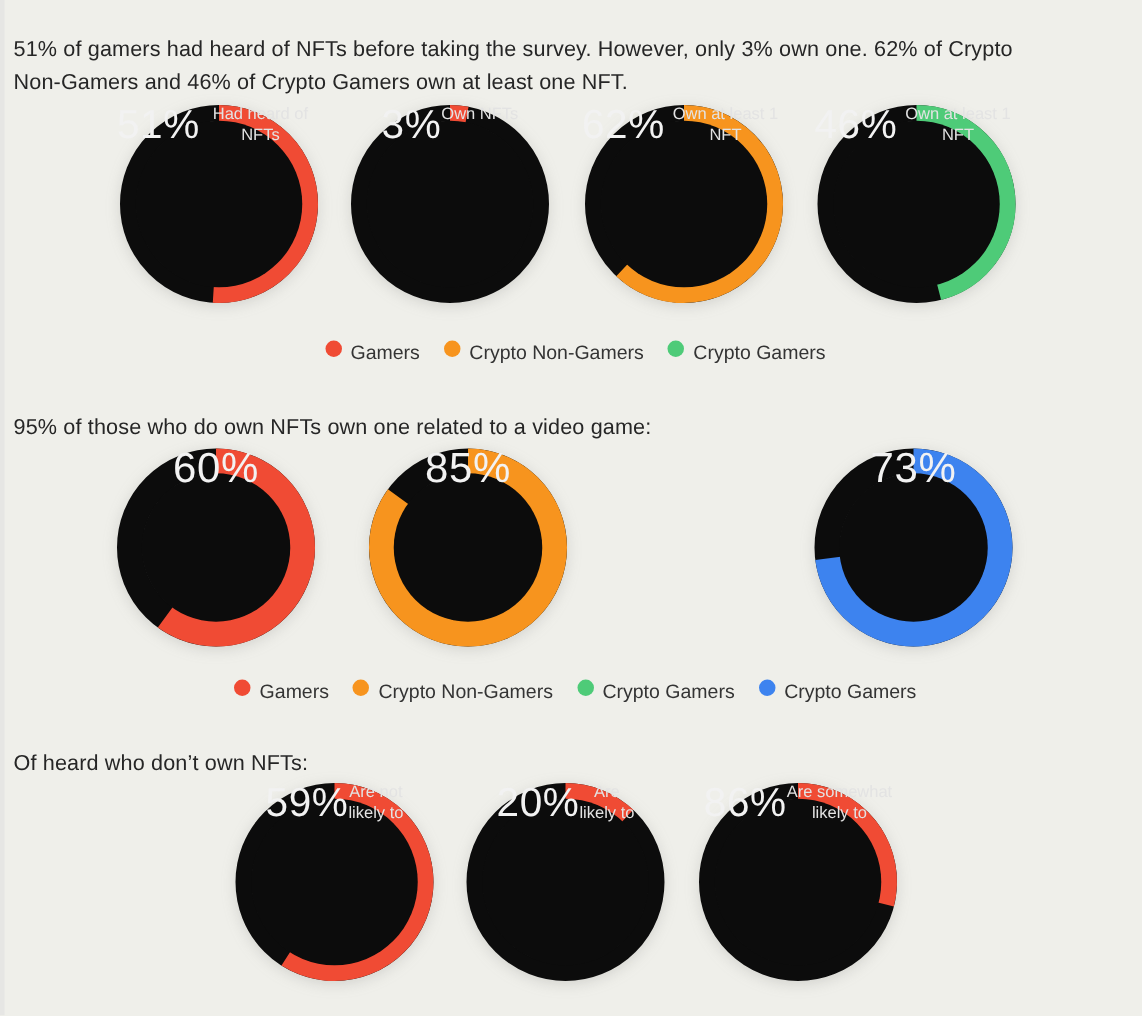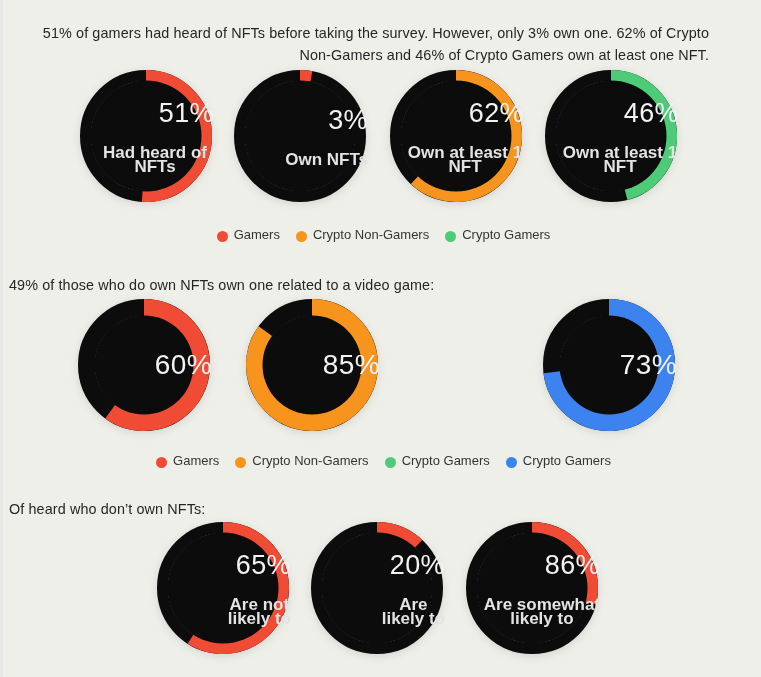--- a/index.html
+++ b/index.html
@@ -21,21 +21,21 @@
   
   .para{
     position:absolute;
     left:6px;
     width:700px;
     font-size:14.4px;
     line-height:22px;
     color:#262626;
     letter-spacing:.1px;
   }
-  #para-1{top:8px;text-align:right;}
+  #para-1{top:8px;}
   #para-2{top:260px;}
   #para-3{top:484px;}
 
   
   .row{position:absolute;left:0;width:761px;}
   #row-1{top:68px;height:150px;}
   #row-2{top:297px;height:140px;}
   #row-3{top:520px;height:140px;}
 
   .donut{
@@ -49,57 +49,57 @@
     width:130px;height:130px;border-radius:50%;
     background:rgba(120,120,115,.28);
     filter:blur(5px);
     z-index:0;
   }
   .donut svg{position:relative;z-index:1;}
 
   .donut .center{
     position:absolute;
     left:0;top:0;width:136px;height:136px;
-    display:flex;flex-direction:column;
-    align-items:flex-end;justify-content:center;
+    display:flex;flex-direction:row;
+    align-items:flex-start;justify-content:center;
     z-index:2;
     pointer-events:none;
   }
   .pct{
     color:#f2f2f2;
     font-size:27px;
     line-height:30px;
     font-weight:300;
     letter-spacing:.4px;
   }
   .lbl{
     color:#e3e3e3;
-    font-size:17px;
+    font-size:11px;
     line-height:14px;
-    font-weight:700;
+    font-weight:400;
     text-align:center;
     max-width:118px;
-    margin-top:18px;
+    margin-top:1px;
   }
   .r2 .pct{font-size:28px;}
 
   
   .legend{
     position:absolute;
     display:flex;
     align-items:center;
     justify-content:center;
     gap:16px;
     width:761px;left:0;
     font-size:13px;
     color:#343434;
   }
   #legend-1{top:227px;}
   #legend-2{top:453px;}
-  .legend-item{display:flex;align-items:flex-end;gap:6px;}
+  .legend-item{display:flex;align-items:flex-start;gap:6px;}
   .dot{width:11px;height:11px;border-radius:50%;display:inline-block;}
 </style>
 </head>
 <body>
 
 <div class="page">
 
   <p class="para" id="para-1">51% of gamers had heard of NFTs before taking the survey. However, only 3% own one. 62% of Crypto Non-Gamers and 46% of Crypto Gamers own at least one NFT.</p>
 
   <div class="row" id="row-1">
@@ -161,21 +161,21 @@
       <div class="legend-item">
         <span class="dot" style="background: rgb(247, 148, 30);"></span>
         <span>Crypto Non-Gamers</span>
       </div>
       <div class="legend-item">
         <span class="dot" style="background: rgb(78, 203, 120);"></span>
         <span>Crypto Gamers</span>
       </div>
     </div>
 
-  <p class="para" id="para-2">49% of those who do own NFTs own one related to a video game:</p>
+  <p class="para" id="para-2">95% of those who do own NFTs own one related to a video game:</p>
 
   <div class="row" id="row-2">
       <div class="donut r2" style="left: 73px;">
         <div class="shadow"></div>
         <svg width="136" height="136" viewBox="0 0 136 136">
           <circle cx="68" cy="68" r="57.5" fill="none" stroke="#0c0c0c" stroke-width="17"></circle>
           <path d="M 68 10.5 A 57.5 57.5 0 1 1 34.202 114.518" fill="none" stroke="#f04b34" stroke-width="17" stroke-linecap="butt"></path>
           <circle cx="68" cy="68" r="49.5" fill="#0c0c0c"></circle>
         </svg>
         <div class="center">
@@ -229,21 +229,21 @@
 
   <div class="row" id="row-3">
       <div class="donut r3" style="left: 152px;">
         <div class="shadow"></div>
         <svg width="136" height="136" viewBox="0 0 136 136">
           <circle cx="68" cy="68" r="60.5" fill="none" stroke="#0c0c0c" stroke-width="11"></circle>
           <path d="M 68 7.5 A 60.5 60.5 0 1 1 35.582 119.082" fill="none" stroke="#f04b34" stroke-width="11" stroke-linecap="butt"></path>
           <circle cx="68" cy="68" r="55.5" fill="#0c0c0c"></circle>
         </svg>
         <div class="center">
-          <div class="pct">65%</div>
+          <div class="pct">59%</div>
           <div class="lbl">Are not<br>likely to</div>
         </div>
       </div>
       <div class="donut r3" style="left: 306px;">
         <div class="shadow"></div>
         <svg width="136" height="136" viewBox="0 0 136 136">
           <circle cx="68" cy="68" r="60.5" fill="none" stroke="#0c0c0c" stroke-width="11"></circle>
           <path d="M 68 7.5 A 60.5 60.5 0 0 1 109.415 23.897" fill="none" stroke="#f04b34" stroke-width="11" stroke-linecap="butt"></path>
           <circle cx="68" cy="68" r="55.5" fill="#0c0c0c"></circle>
         </svg>

